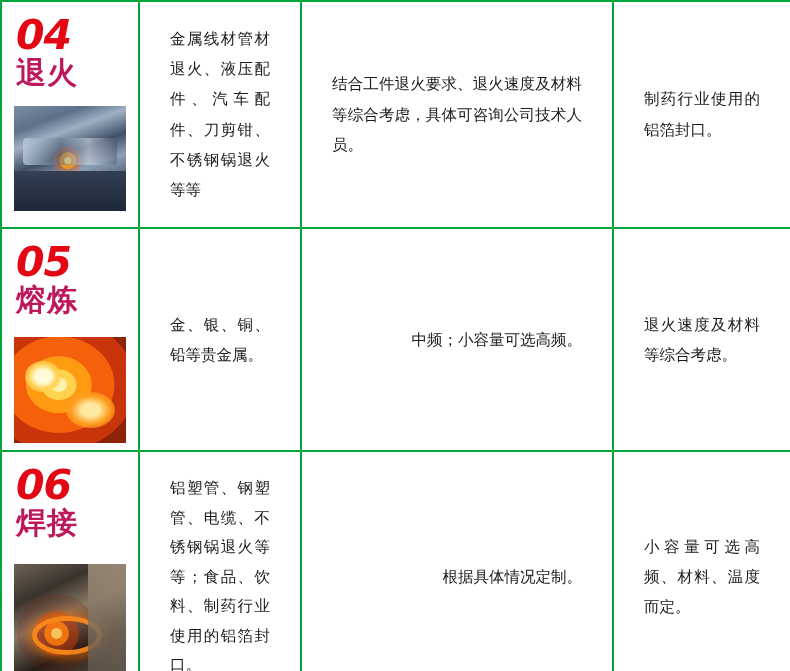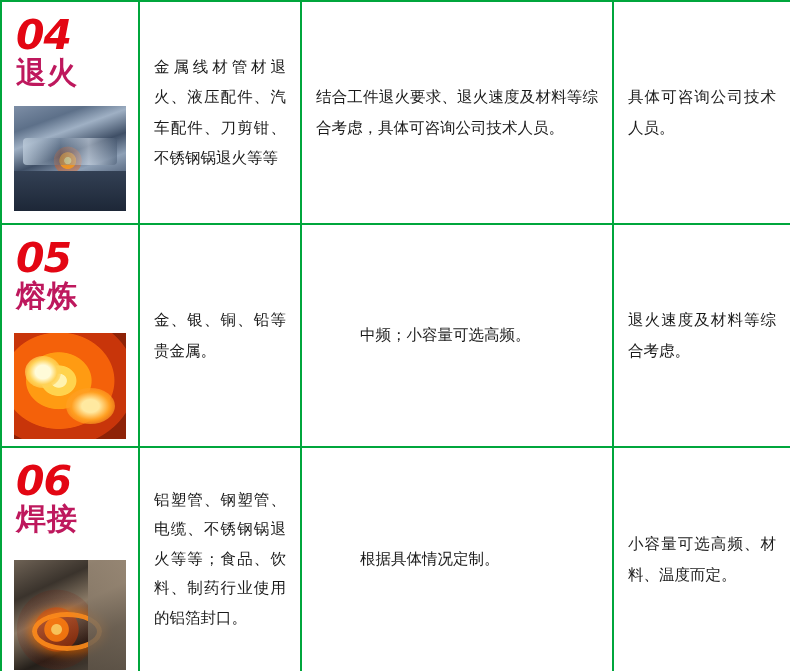--- a/index.html
+++ b/index.html
@@ -20,21 +20,21 @@
     box-sizing: border-box;
   }
   table.spec {
     width: 790px;
     border-collapse: collapse;
     table-layout: fixed;
   }
   table.spec td {
     border: 2px solid #00a63c;
     vertical-align: middle;
-    padding: 0;
+    padding: 16px;
     box-sizing: border-box;
   }
   
   col.c-num   { width: 138px; }
   col.c-app   { width: 162px; }
   col.c-mid   { width: 312px; }
   col.c-right { width: 178px; }
 
   
   tr.r1 td { height: 223px; }
@@ -172,22 +172,21 @@
     line-height: 1.95;
     color: #1a1a1a;
     padding: 6px 14px;
   }
   .txt.just {
     text-align: justify;
     text-align-last: left;
     text-justify: inter-character;
   }
   .txt.center {
-    text-align: left;
-    margin-left: 44px;
+    text-align: right;
   }
   .narrow { line-height: 1.9; }
 </style>
 </head>
 <body>
 
 <div class="sheet">
   <table class="spec">
     <colgroup>
       <col class="c-num">
@@ -207,21 +206,21 @@
             <div class="img1"></div>
           </div>
         </td>
         <td>
           <div class="txt just">金属线材管材退火、液压配件、汽车配件、刀剪钳、不锈钢锅退火等等</div>
         </td>
         <td>
           <div class="txt just">结合工件退火要求、退火速度及材料等综合考虑，具体可咨询公司技术人员。</div>
         </td>
         <td>
-          <div class="txt just">具体可咨询公司技术人员。</div>
+          <div class="txt just">制药行业使用的铝箔封口。</div>
         </td>
       </tr>
 
       <tr class="r2">
         <td class="numcell">
           <div class="numwrap">
             <div class="bignum">05</div>
             <div class="bigtitle">熔炼</div>
           </div>
           <div class="thumb t2">

